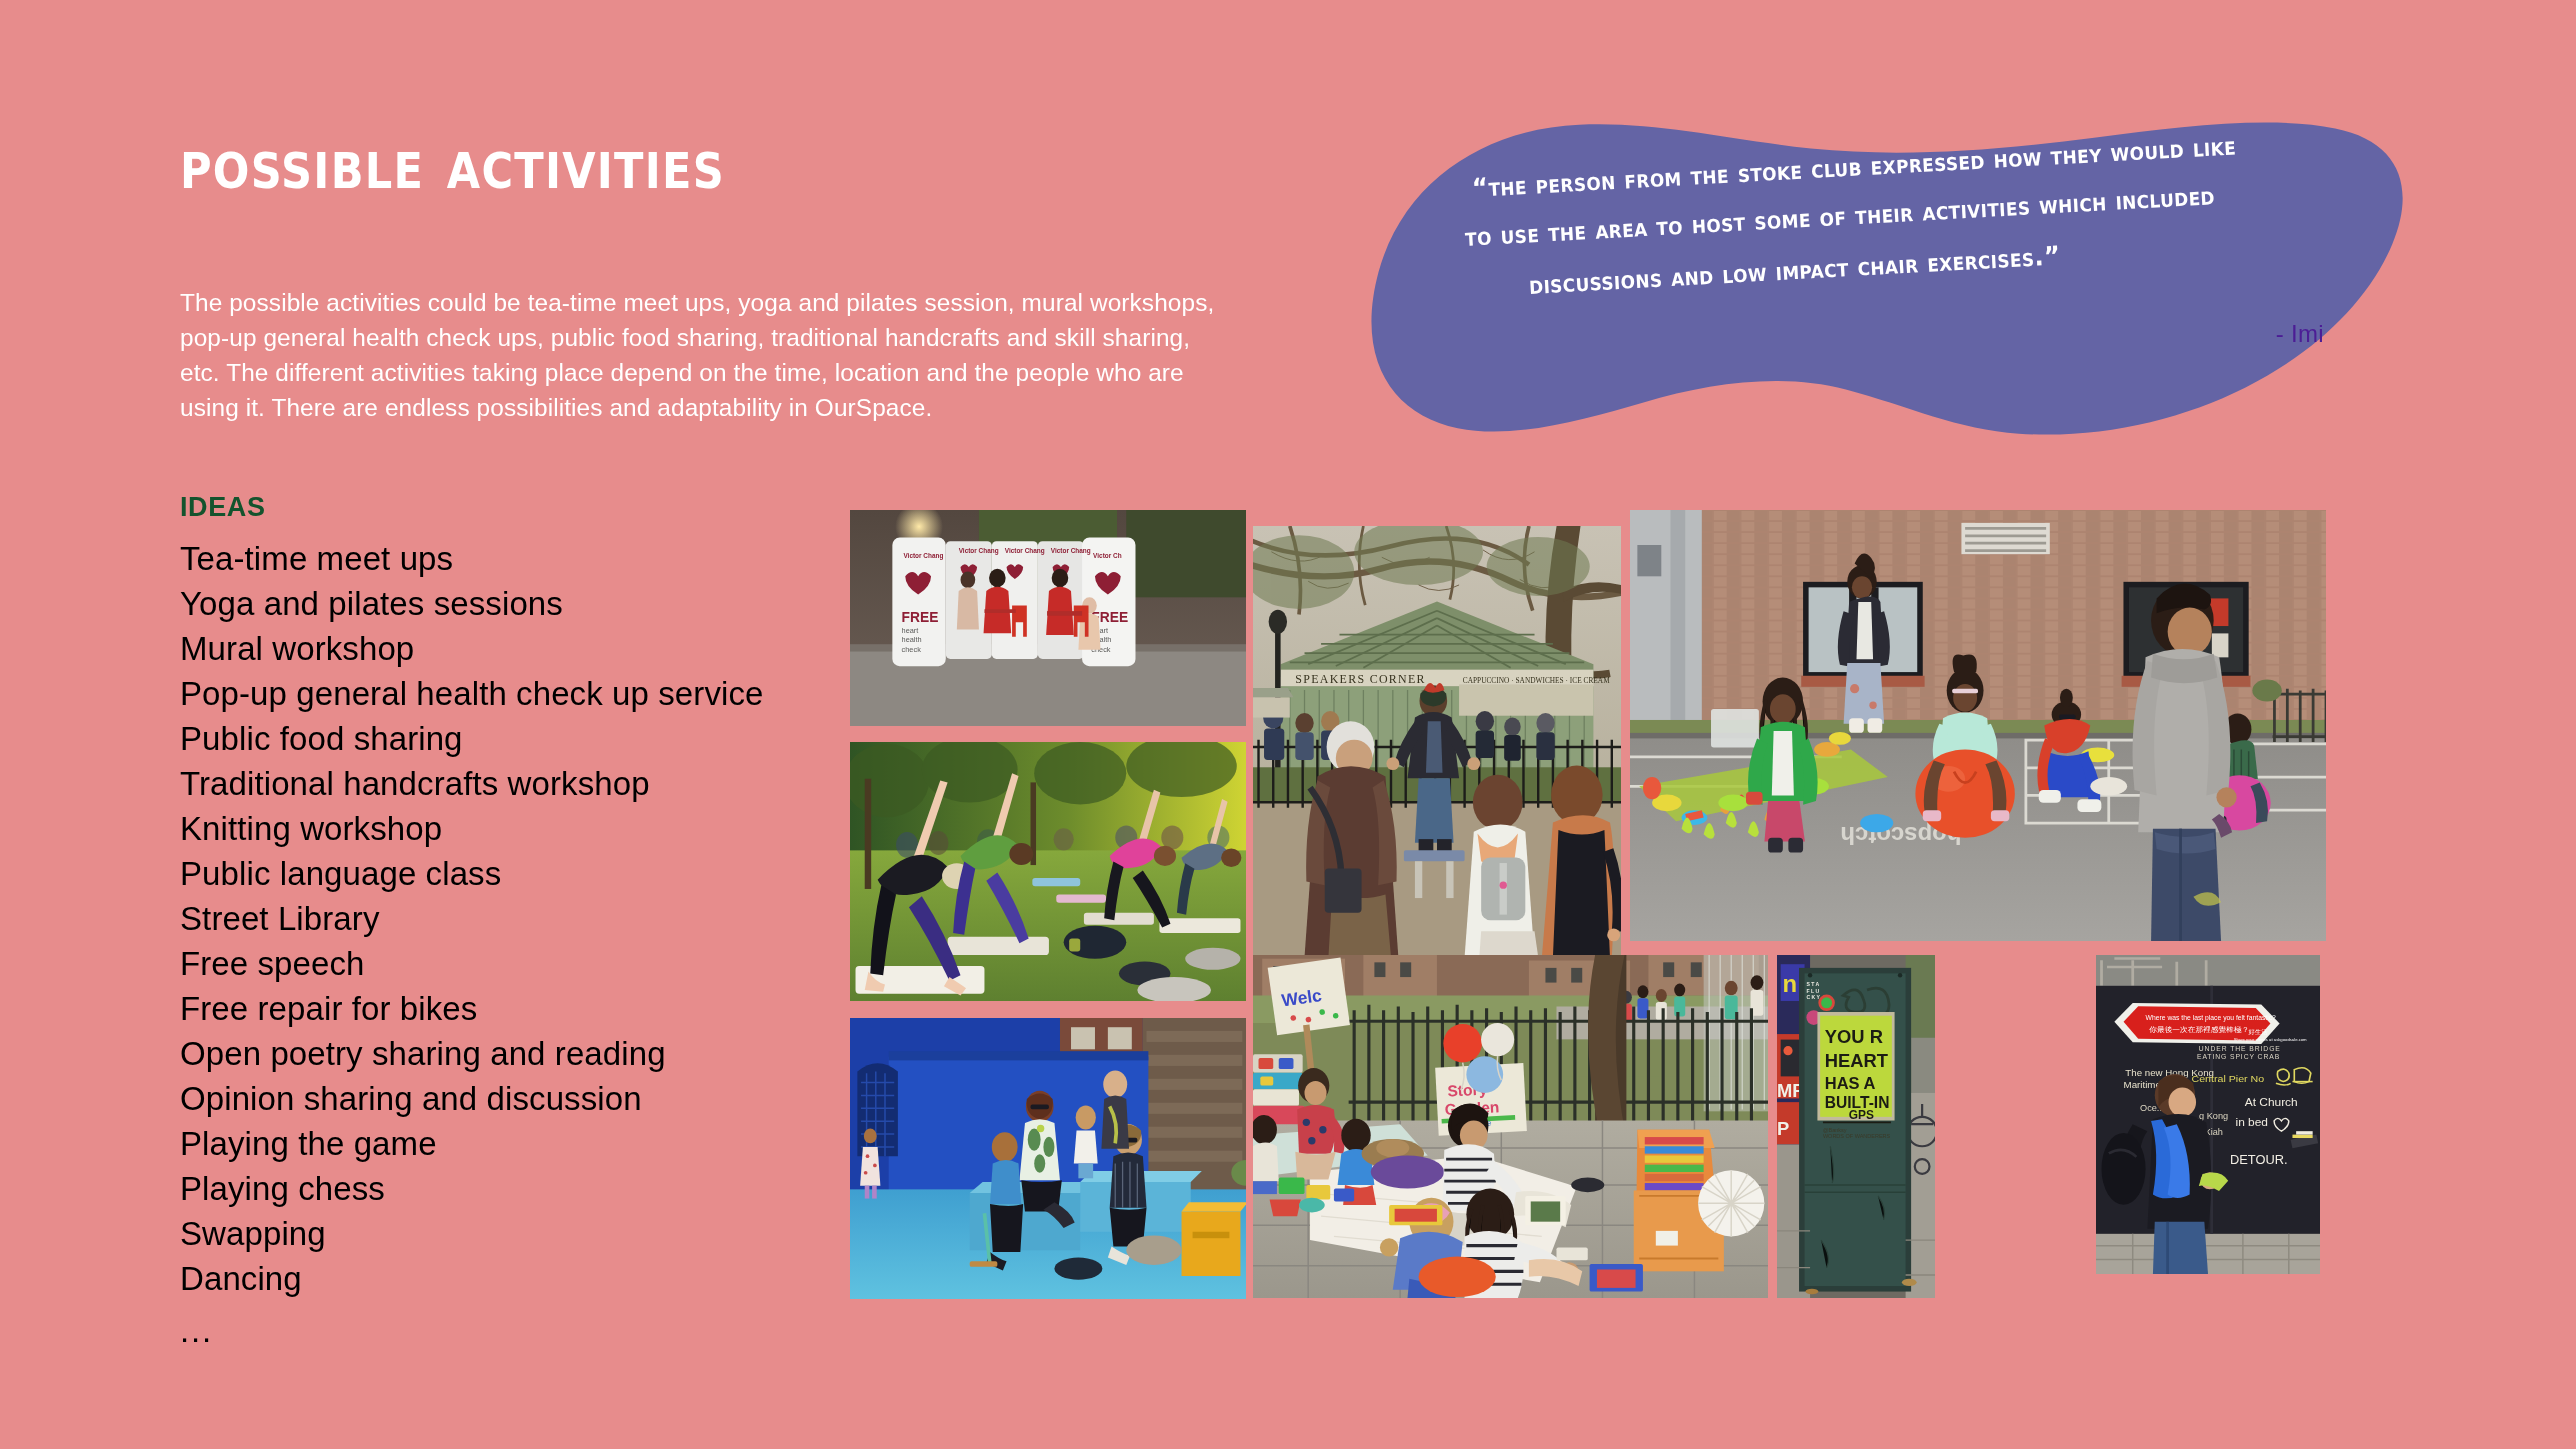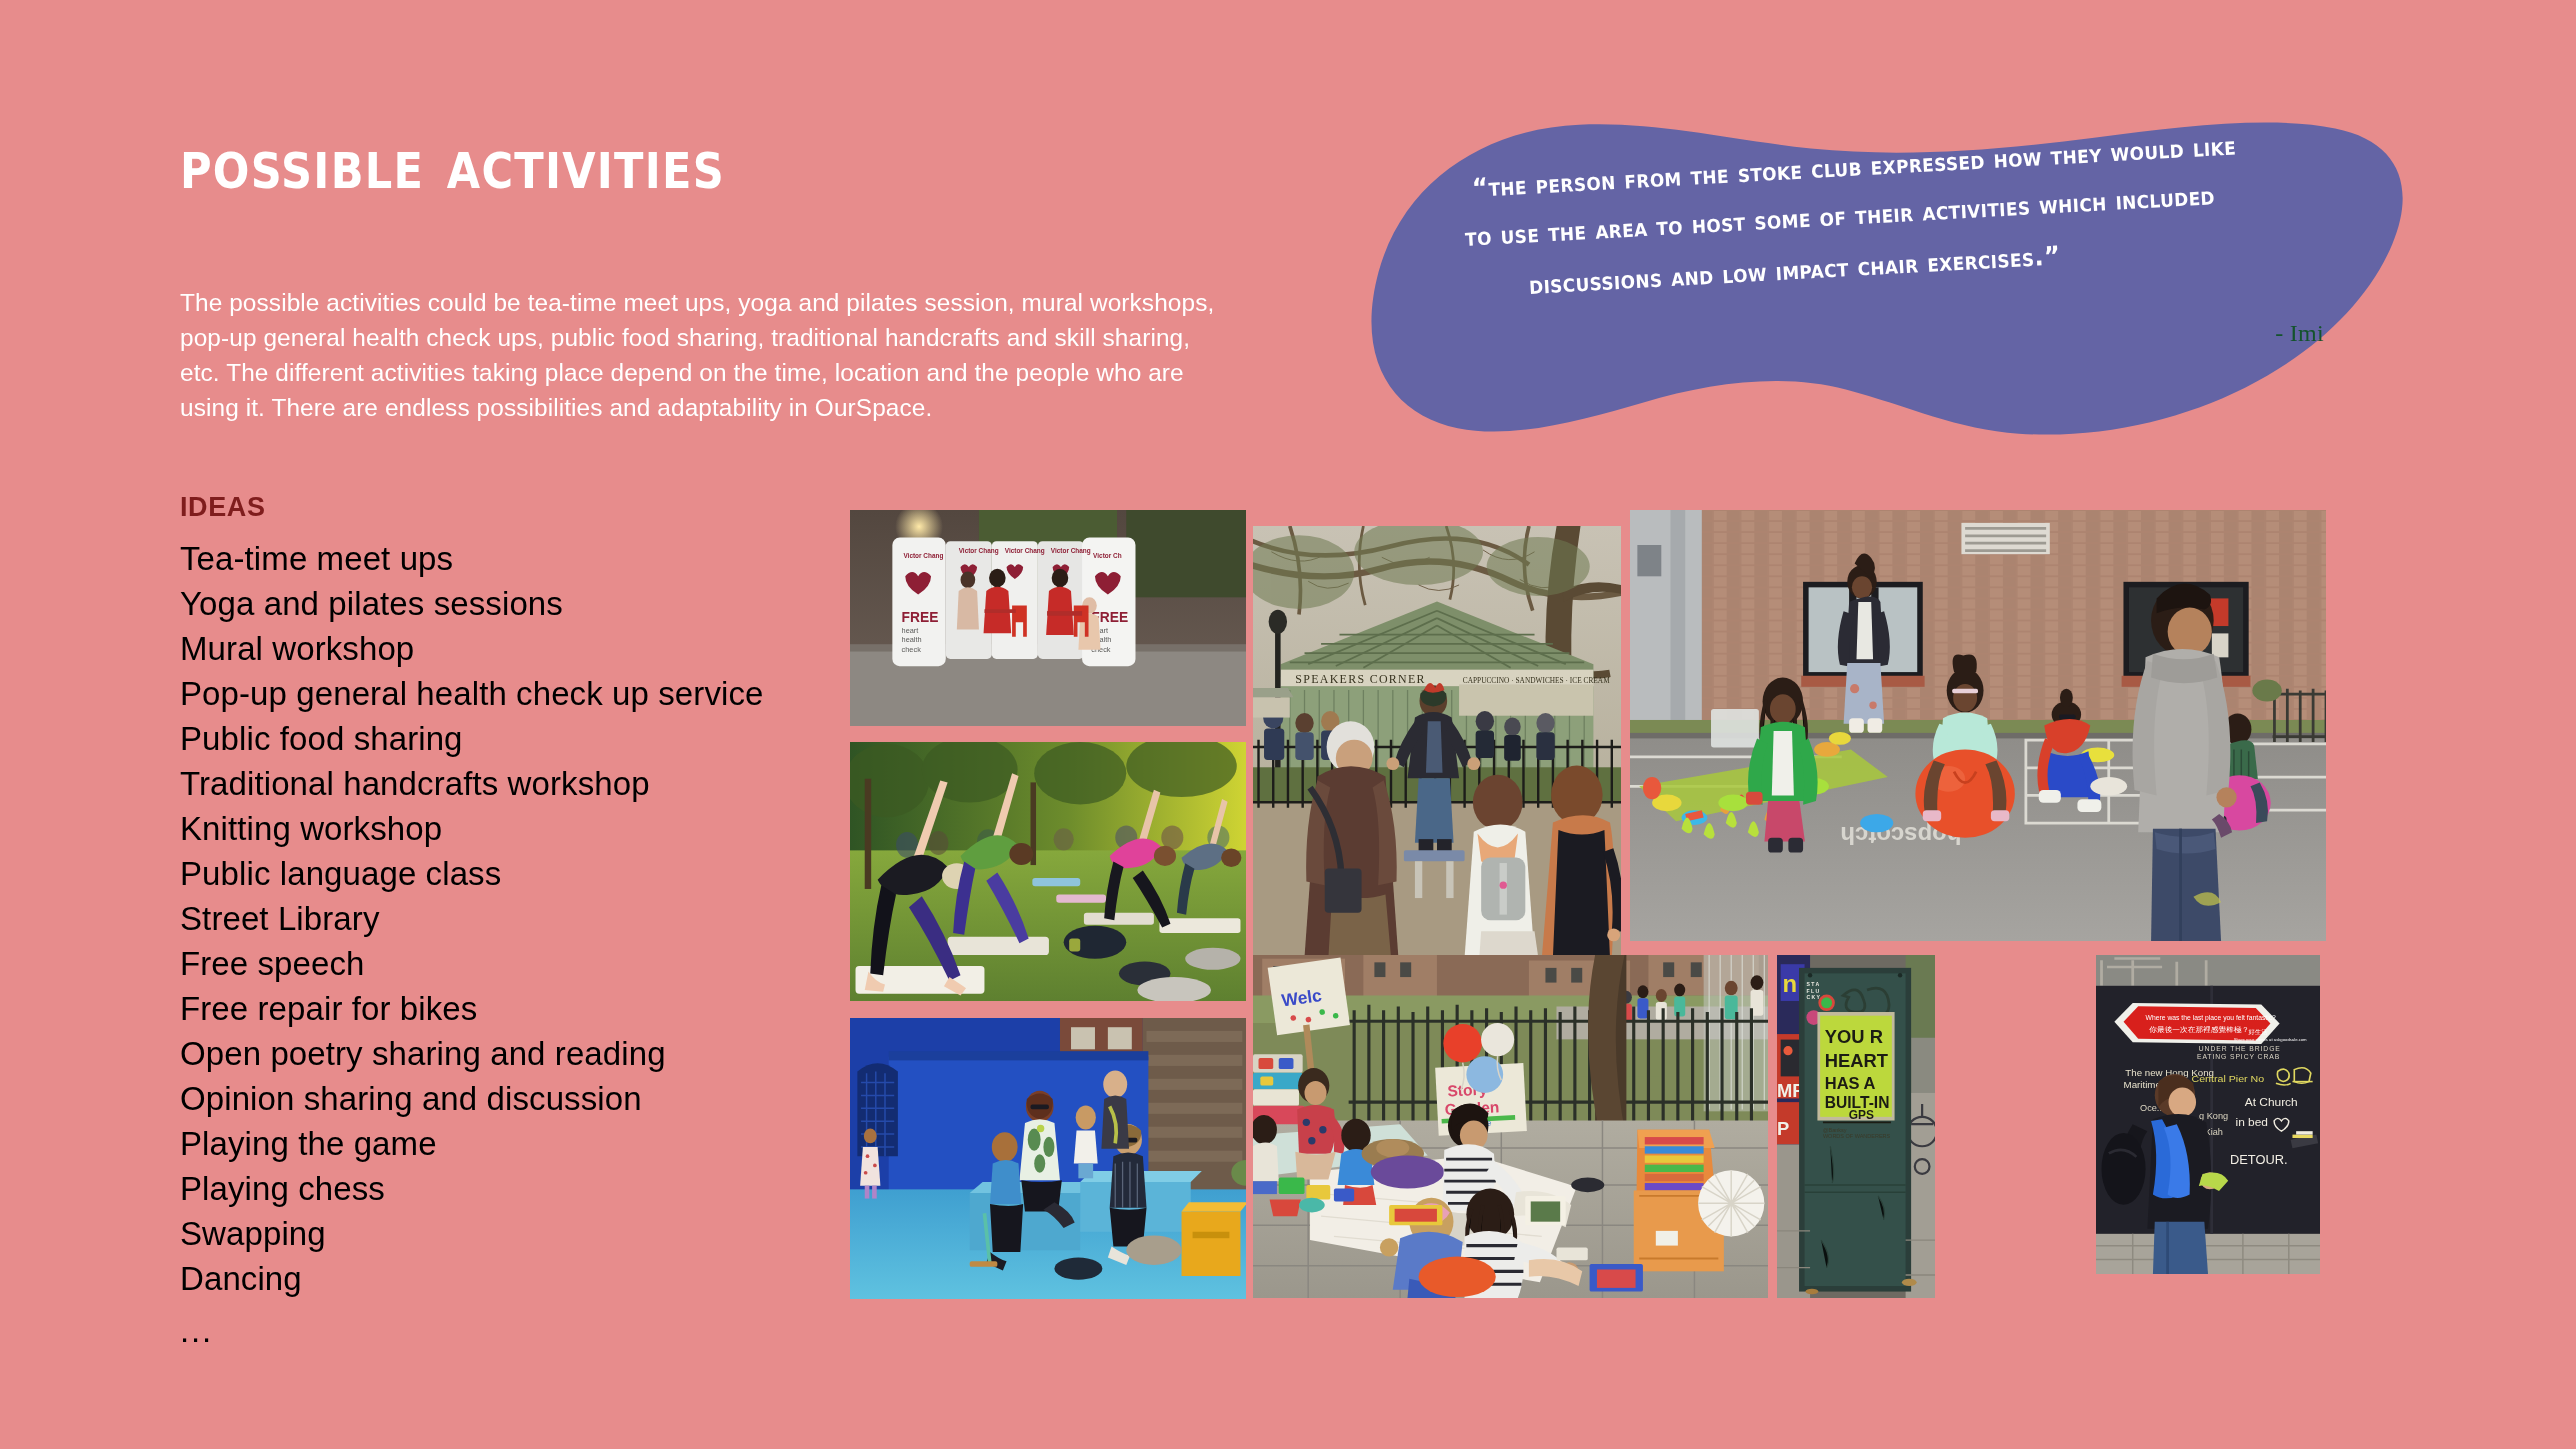--- a/index.html
+++ b/index.html
@@ -45,21 +45,21 @@
     line-height: 1.44;
     color: #ffffff;
     font-weight: 400;
     letter-spacing: 0.1px;
   }
 
   .ideas-heading {
     margin-top: 66px;
     font-size: 27px;
     font-weight: 700;
-    color: #7f1d1d;
+    color: #14532d;
     letter-spacing: 0.6px;
   }
 
   .ideas-list {
     margin-top: 13px;
     list-style: none;
   }
 
   .ideas-list li {
     font-size: 33px;
@@ -114,24 +114,24 @@
   }
 
   .quote-line.l1 { left: 11px;  top: 16.6px;  transform: rotate(-3.2deg) scaleX(0.94); }
   .quote-line.l2 { left: 3.7px;   top: 66px;  transform: rotate(-3.2deg) scaleX(0.94); }
   .quote-line.l3 { left: 68px;  top: 114px; transform: rotate(-3.2deg) scaleX(0.94); }
 
   .quote-attrib {
     position: absolute;
     right: 20px;
     top: 164px;
-    font-family: Liberation Serif, serif;
+    font-family: Liberation Sans, sans-serif;
     font-size: 24px;
     font-weight: 400;
-    color: #14532d;
+    color: #4c1d95;
     letter-spacing: 0.3px;
     text-align: right;
   }
 
   
   .collage { position: absolute; }
 
   .photo {
     position: absolute;
     overflow: hidden;

